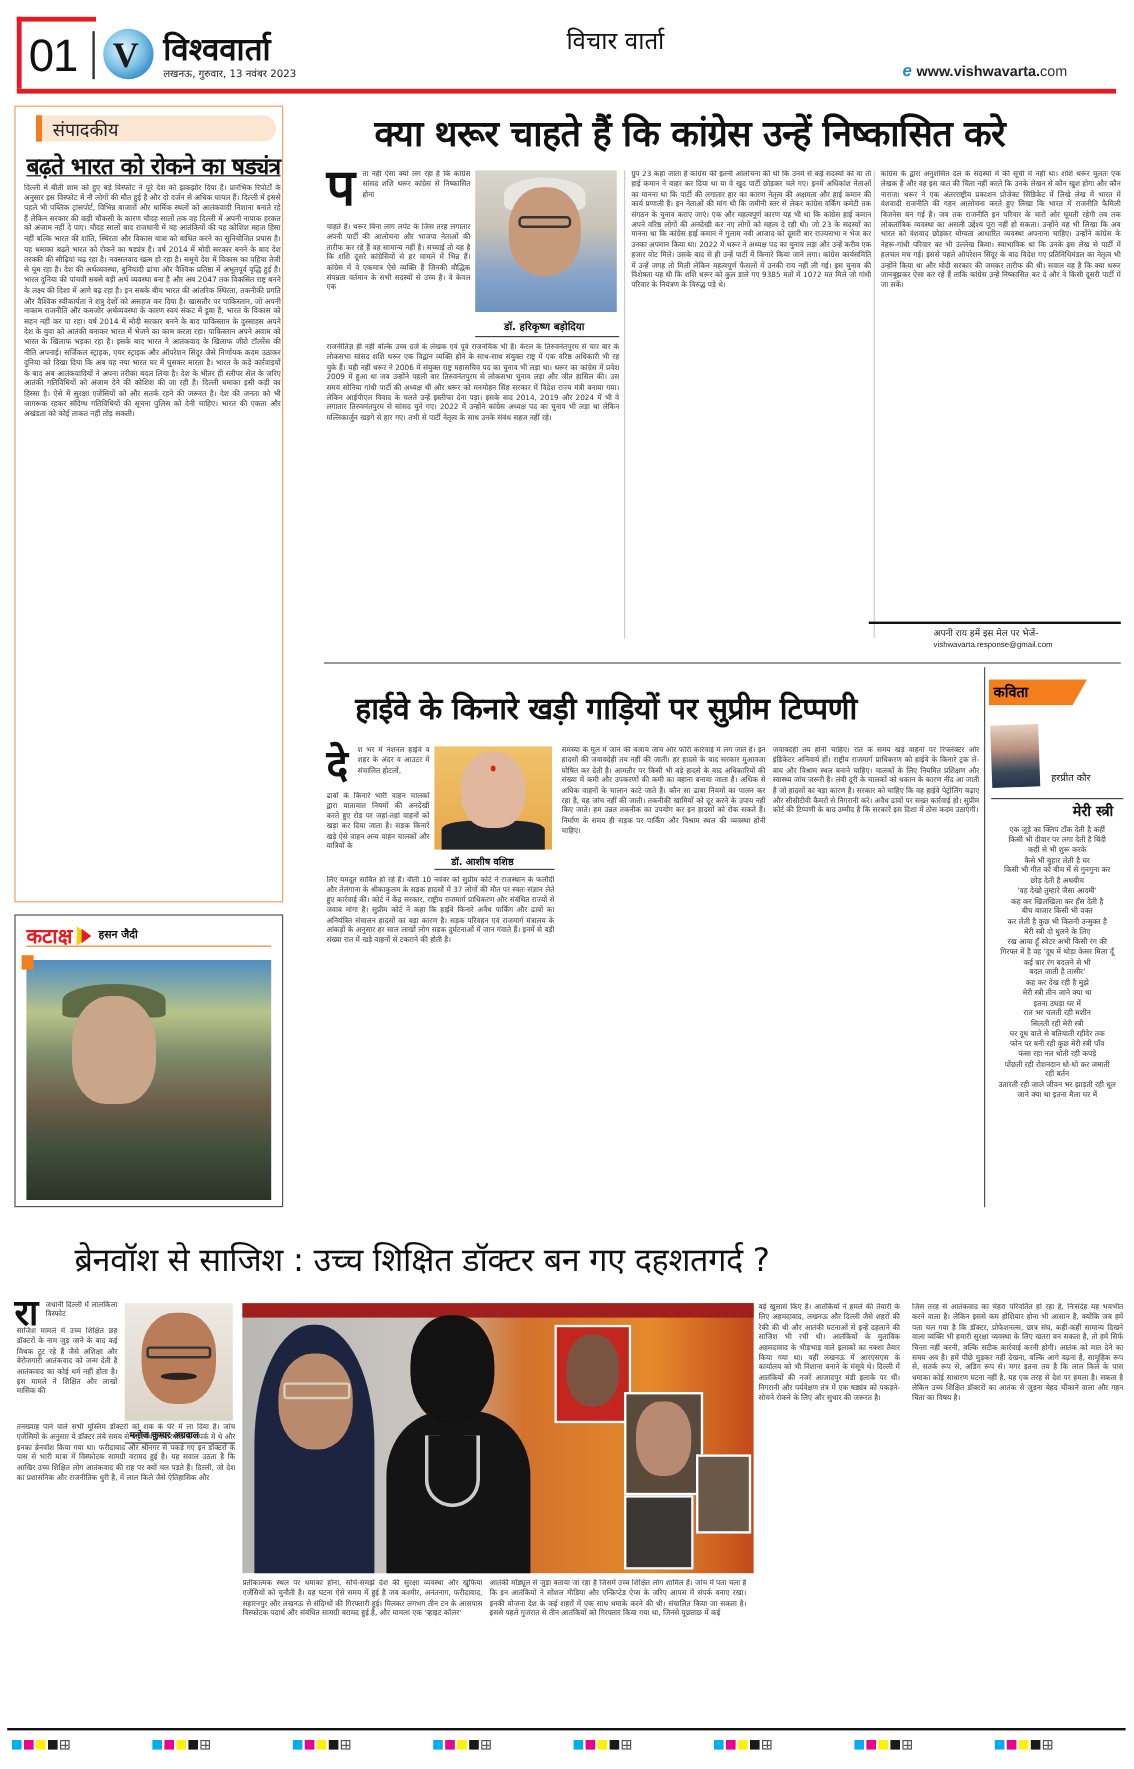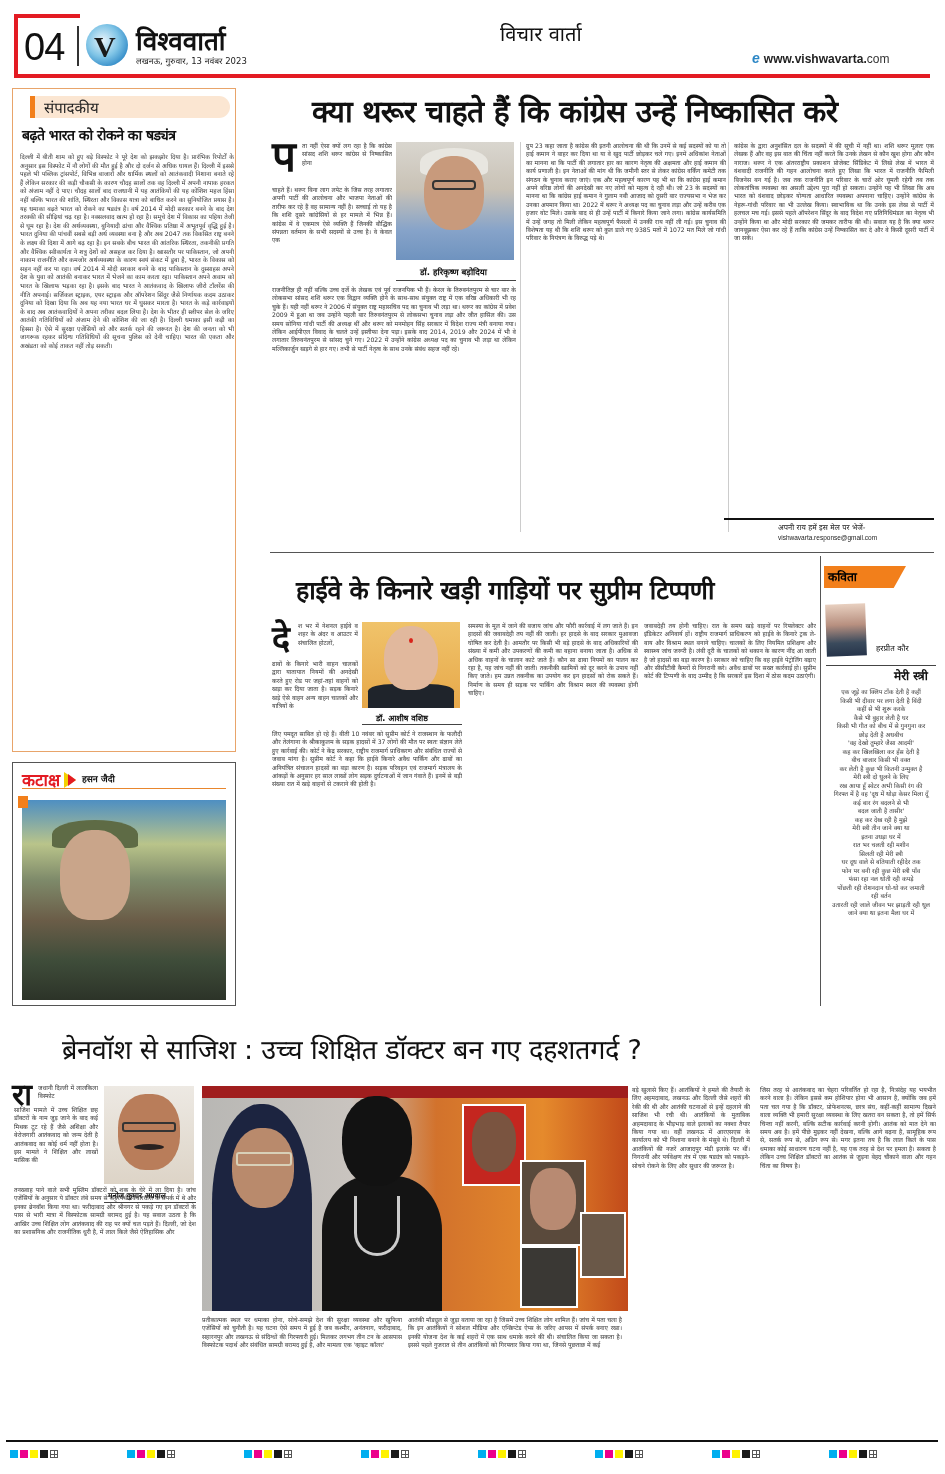--- a/index.html
+++ b/index.html
@@ -7,32 +7,32 @@
   .abs { position: absolute; }
 
   
   .page-num-box { left: 14px; top: 14px; width: 66px; height: 60px; border-left: 4px solid #e31b23; border-top: 4px solid #e31b23; }
   .page-num { left: 24px; top: 26px; font-family: "Liberation Sans", sans-serif; font-size: 38px; font-weight: 400; color: #111; letter-spacing: -1px; }
   .vsep { left: 77px; top: 26px; width: 2px; height: 40px; background: #333; }
   .logo { left: 86px; top: 24px; width: 42px; height: 42px; border-radius: 50%; background: radial-gradient(circle at 40% 40%, #e8f4fb 0%, #7fc4e6 45%, #2b86c5 80%, #1d5f96 100%); }
   .logo-v { left: 94px; top: 30px; font-family: "Liberation Serif", serif; font-size: 30px; font-weight: bold; color: #1a1a1a; }
   .paper-name { left: 136px; top: 22px; font-size: 26px; font-weight: bold; color: #111; }
   .dateline { left: 136px; top: 55px; font-size: 8.5px; color: #222; }
-  .section-title { left: 472px; top: 20px; font-size: 20px; color: #111; margin-left: 28px; }
+  .section-title { left: 472px; top: 20px; font-size: 20px; color: #111; }
   .web { left: 752px; top: 50px; font-family: "Liberation Sans", sans-serif; font-size: 12px; font-weight: bold; color: #222; }
   .web .e { display: inline-block; color: #2b86c5; font-style: italic; font-size: 14px; margin-right: 4px; }
   .web .com { font-weight: normal; color: #333; }
   .red-rule { left: 14px; top: 74px; width: 916px; height: 4px; background: #e31b23; }
 
   
   .editorial-box { left: 12px; top: 88px; width: 224px; height: 664px; border: 1px solid #e8a46a; }
   .ed-tab { left: 30px; top: 96px; width: 200px; height: 22px; background: #fbe6d2; border-radius: 0 11px 11px 0; }
   .ed-tab-bar { left: 30px; top: 96px; width: 5px; height: 22px; background: #f27f1b; }
   .ed-tab-text { left: 44px; top: 97px; font-size: 15px; color: #222; }
-  .ed-head { left: 22px; top: 125px; font-size: 14px; font-weight: bold; color: #111; letter-spacing: -0.5px; }
+  .ed-head { left: 22px; top: 125px; font-size: 19px; font-weight: bold; color: #111; letter-spacing: -0.5px; text-decoration: underline; }
   .ed-body { left: 20px; top: 153px; width: 214px; height: 594px; font-size: 6.2px; line-height: 8.6px; color: #333; text-align: justify; overflow: hidden; }
 
   
   .kat-box { left: 12px; top: 762px; width: 224px; height: 244px; border: 1px solid #555; }
   .kat-title { left: 22px; top: 768px; font-size: 17px; font-weight: bold; color: #e31b23; }
   .kat-arrow { left: 64px; top: 772px; width: 0; height: 0; border-top: 8px solid transparent; border-bottom: 8px solid transparent; border-left: 12px solid #f5d000; }
   .kat-arrow2 { left: 68px; top: 774px; width: 0; height: 0; border-top: 6px solid transparent; border-bottom: 6px solid transparent; border-left: 8px solid #e31b23; }
   .kat-author { left: 82px; top: 772px; font-size: 9px; font-weight: bold; color: #111; }
   .kat-rule { left: 22px; top: 788px; width: 204px; height: 1px; background: #e8862d; }
   .kat-img { left: 22px; top: 800px; width: 204px; height: 200px; background: linear-gradient(180deg,#4e8fc2 0%, #b9c48a 22%, #7e8a6a 40%, #6b5d48 60%, #3f4d3a 80%, #2c3328 100%); }
@@ -121,21 +121,21 @@
   .bottom-rule { left: 6px; top: 1440px; width: 932px; height: 2px; background: #111; }
   .reg { top: 1450px; display: flex; gap: 2px; }
   .reg span { display: inline-block; width: 8px; height: 8px; }
   .reg .c { background: #00aeef; } .reg .m { background: #ec008c; } .reg .y { background: #fff200; } .reg .k { background: #1a1a1a; }
   .reg .x { border: 1px solid #555; background: linear-gradient(#555,#555) center/100% 1px no-repeat, linear-gradient(#555,#555) center/1px 100% no-repeat; }
 </style>
 </head>
 <body>
 
 <div class="abs page-num-box"></div>
-<div class="abs page-num">04</div>
+<div class="abs page-num">01</div>
 <div class="abs vsep"></div>
 <div class="abs logo"></div>
 <div class="abs logo-v">V</div>
 <div class="abs paper-name">विश्ववार्ता</div>
 <div class="abs dateline">लखनऊ,   गुरुवार, 13 नवंबर 2023</div>
 <div class="abs section-title">विचार वार्ता</div>
 <div class="abs web"><span class="e">e</span><span>www.vishwavarta.</span><span class="com">com</span></div>
 <div class="abs red-rule"></div>
 
 <div class="abs editorial-box"></div>

